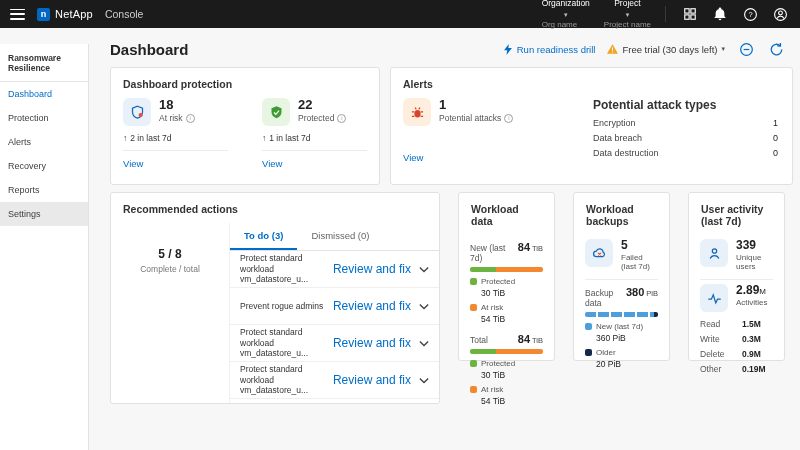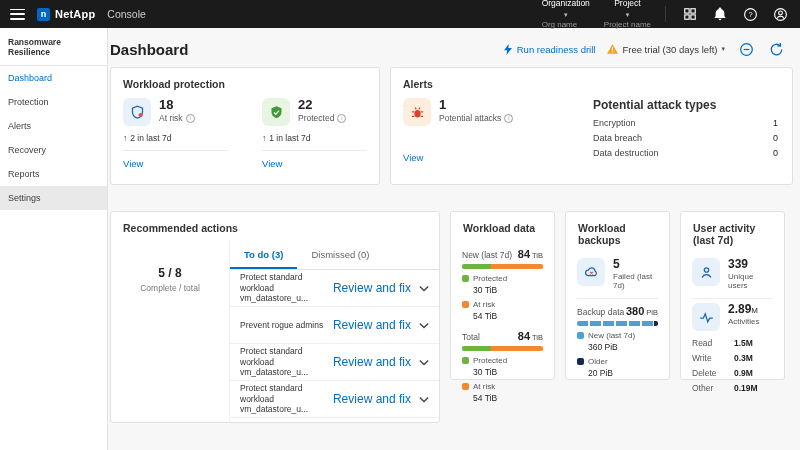--- a/index.html
+++ b/index.html
@@ -4,53 +4,53 @@
 <style>
   * { margin:0; padding:0; box-sizing:border-box; }
   body { font-family:"Liberation Sans", sans-serif; background:#ddd; }
   .screen { position:relative; width:800px; height:450px; background:#f7f7f7; overflow:hidden; }
 
   
   .topbar { position:absolute; top:0; left:0; right:0; height:28px; background:#1b1b1b; display:flex; align-items:center; padding:0 10px; color:#fff; }
   .hamburger { width:15px; height:11px; display:flex; flex-direction:column; justify-content:space-between; cursor:pointer; margin-right:12px; }
   .hamburger span { height:1.6px; background:#fff; border-radius:1px; }
   .logo-mark { width:13px; height:13px; background:#0067c5; border-radius:2px; color:#fff; font-size:9px; font-weight:bold; display:flex; align-items:center; justify-content:center; margin-right:5px; }
-  .brand { font-size:11px; font-weight:700; letter-spacing:.2px; }
+  .brand { font-size:11px; font-weight:400; letter-spacing:.2px; }
   .app-name { font-size:10.5px; color:#cfcfcf; margin-left:12px; }
   .tb-right { margin-left:auto; display:flex; align-items:center; gap:14px; }
   .picker { display:flex; flex-direction:column; line-height:1.25; cursor:pointer; }
   .picker-top { font-size:8.5px; color:#fff; display:flex; align-items:center; gap:3px;flex-direction:column; }
   .picker-bottom { font-size:8px; color:#9a9a9a; }
   .chev-sm { font-size:7px; color:#bbb; }
   .tb-divider { width:1px; height:16px; background:#3a3a3a; }
   .tb-icons { display:flex; align-items:center; gap:10px; }
   .tb-icon { width:20px; height:20px; display:flex; align-items:center; justify-content:center; cursor:pointer; color:#fff; }
   .tb-icon svg { display:block; }
 
   
-  .sidebar { position:absolute; top:28px; left:0; bottom:0; width:108px; background:#fff; border-right:1px solid #e2e2e2; }
+  .sidebar { position:absolute; top:44px; left:0; bottom:0; width:89px; background:#fff; border-right:1px solid #e2e2e2; }
   .sidebar-title { font-size:8.5px; font-weight:700; color:#333; padding:9px 8px 8px; border-bottom:1px solid #e6e6e6; }
   .side-item { font-size:9px; color:#404040; padding:7px 8px; cursor:pointer; }
   .side-item.active { color:#006dc8; }
   .side-item.hovered { background:#e9e9e9; }
 
   
   .main { position:absolute; top:28px; left:95px; right:0; bottom:0; padding:12px 15px; overflow:hidden; }
   .page-header { display:flex; align-items:center; }
   .page-title { font-size:15px; font-weight:700; color:#222; }
   .header-actions { margin-left:auto; display:flex; align-items:center; gap:12px; }
   .drill-link { display:flex; align-items:center; gap:4px; color:#006dc8; font-size:9.5px; cursor:pointer; text-decoration:none; }
   .trial-btn { display:flex; align-items:center; gap:4px; font-size:9.5px; color:#333; cursor:pointer; }
   .icon-btn { width:18px; height:18px; display:flex; align-items:center; justify-content:center; color:#006dc8; cursor:pointer; }
 
   .card { background:#fff; border:1px solid #e1e1e1; border-radius:3px; }
   .card-title { font-size:10.5px; font-weight:700; color:#333; padding:10px 12px 8px; }
 
   .row1 { display:flex; gap:10px; margin-top:9px; }
-  .row2 { display:flex; gap:10px; margin-top:26px; }
+  .row2 { display:flex; gap:18px; margin-top:7px; }
 
   
   .wp-card { width:270px; height:118px; }
   .al-card { flex:1; height:118px; }
   .wp-body { display:flex; gap:34px; padding:0 12px; }
   .stat { width:105px; }
   .stat-top { display:flex; gap:8px; }
   .icon-tile { width:28px; height:28px; border-radius:6px; display:flex; align-items:center; justify-content:center; flex:0 0 auto; }
   .tile-risk { background:#e8f1fa; }
   .tile-prot { background:#e9f5e3; }
@@ -225,21 +225,21 @@
           <svg width="15" height="15" viewBox="0 0 16 16" fill="none" stroke="#006dc8" stroke-width="1.4">
               <path d="M13.6 8a5.6 5.6 0 1 1-1.7-4"></path>
               <polyline points="12.2,1 12.2,4.4 8.8,4.1" fill="none"></polyline>
             </svg>
         </div>
       </div>
     </div>
 
     <div class="row1">
       <section class="card wp-card">
-        <div class="card-title">Workload protection</div>
+        <div class="card-title">Dashboard protection</div>
         <div class="wp-body">
           <div class="stat">
             <div class="stat-top">
               <div class="icon-tile tile-risk">
                 <svg width="15" height="15" viewBox="0 0 24 24" fill="none" stroke="#1866b4" stroke-width="2">
                     <path d="M12 2l8 3v6c0 5-3.5 8.5-8 10-4.5-1.5-8-5-8-10V5l8-3z"></path>
                     <circle cx="17" cy="16" r="3.4" fill="#e2523f" stroke="none"></circle>
                   </svg>
               </div>
               <div>

